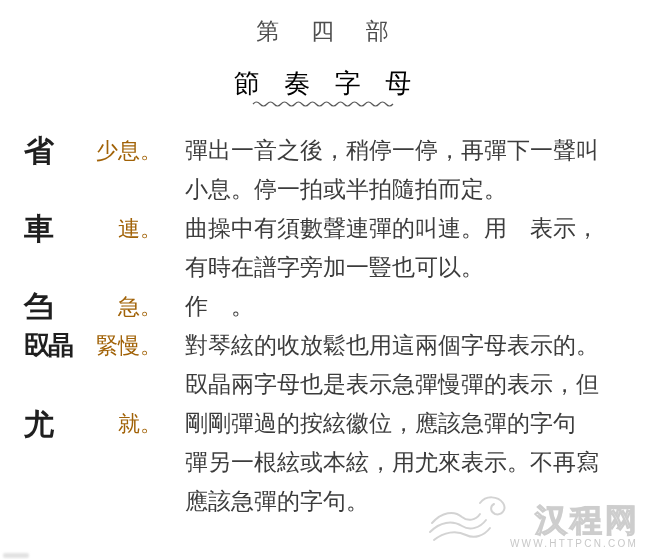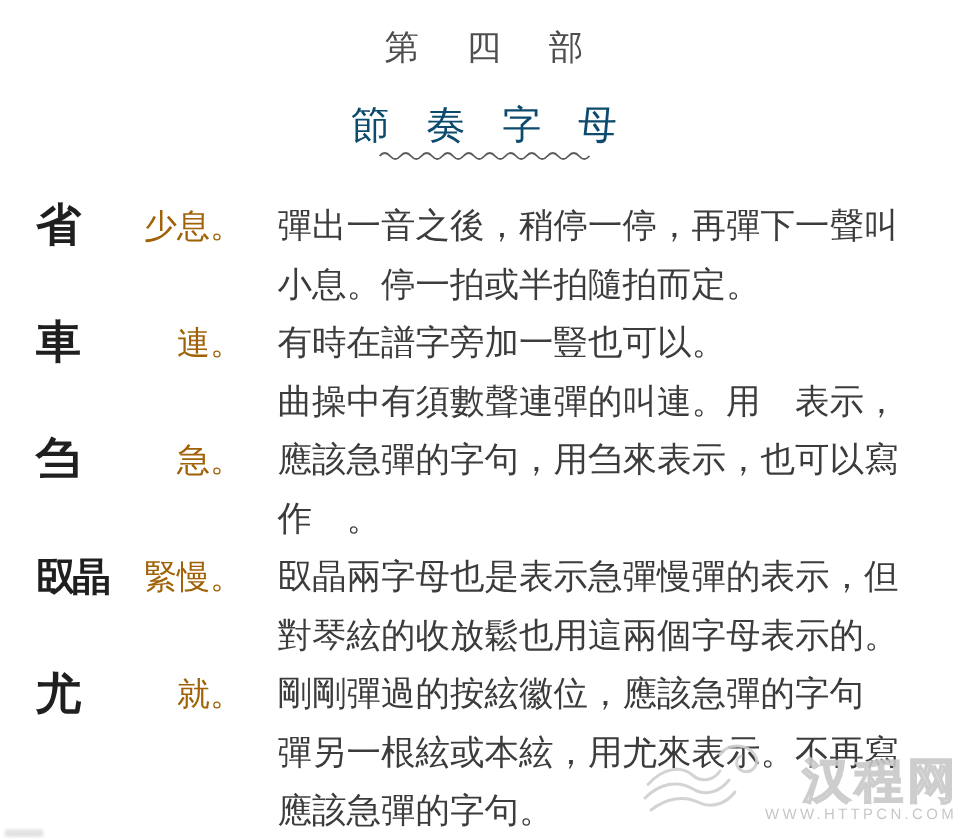--- a/index.html
+++ b/index.html
@@ -18,21 +18,21 @@
     letter-spacing:13px;
     padding-left:13px;      
     color:#4e4e4e;
   }
   .subtitle-row { margin-top:24px; text-align:center; line-height:1; }
   .subtitle {
     display:inline-block;
     font-size:26px;
     letter-spacing:9px;
     margin-left:9px;
-    color:#0c4a6e;
+    color:#000000;
   }
   .wave-underline { display:block; margin:2px auto 0 auto; }
   
   .entries {
     margin-top:24px;
     padding:0 18px 0 24px;
     color:#3c3c3c;
   }
   .entry { display:flex; align-items:flex-start; }
   .entry-symbol {
@@ -116,40 +116,39 @@
       <div class="entry-desc">
           <div class="desc-line">彈出一音之後，稍停一停，再彈下一聲叫</div>
           <div class="desc-line">小息。停一拍或半拍隨拍而定。</div>
         </div>
     </div>
 
     <div class="entry">
       <div class="entry-symbol">車</div>
       <div class="entry-name">連。</div>
       <div class="entry-desc">
+          <div class="desc-line">曲操中有須數聲連彈的叫連。用　表示，</div>
           <div class="desc-line">有時在譜字旁加一豎也可以。</div>
-          <div class="desc-line">曲操中有須數聲連彈的叫連。用　表示，</div>
         </div>
     </div>
 
     <div class="entry">
       <div class="entry-symbol">刍</div>
       <div class="entry-name">急。</div>
       <div class="entry-desc">
-          <div class="desc-line">應該急彈的字句，用刍來表示，也可以寫</div>
           <div class="desc-line">作　。</div>
         </div>
     </div>
 
     <div class="entry">
       <div class="entry-symbol" style="font-size: 26px;">臤晶</div>
       <div class="entry-name">緊慢。</div>
       <div class="entry-desc">
+          <div class="desc-line">對琴絃的收放鬆也用這兩個字母表示的。</div>
           <div class="desc-line">臤晶兩字母也是表示急彈慢彈的表示，但</div>
-          <div class="desc-line">對琴絃的收放鬆也用這兩個字母表示的。</div>
         </div>
     </div>
 
     <div class="entry">
       <div class="entry-symbol">尤</div>
       <div class="entry-name">就。</div>
       <div class="entry-desc">
           <div class="desc-line">剛剛彈過的按絃徽位，應該急彈的字句</div>
           <div class="desc-line">彈另一根絃或本絃，用尤來表示。不再寫</div>
           <div class="desc-line">應該急彈的字句。</div>

